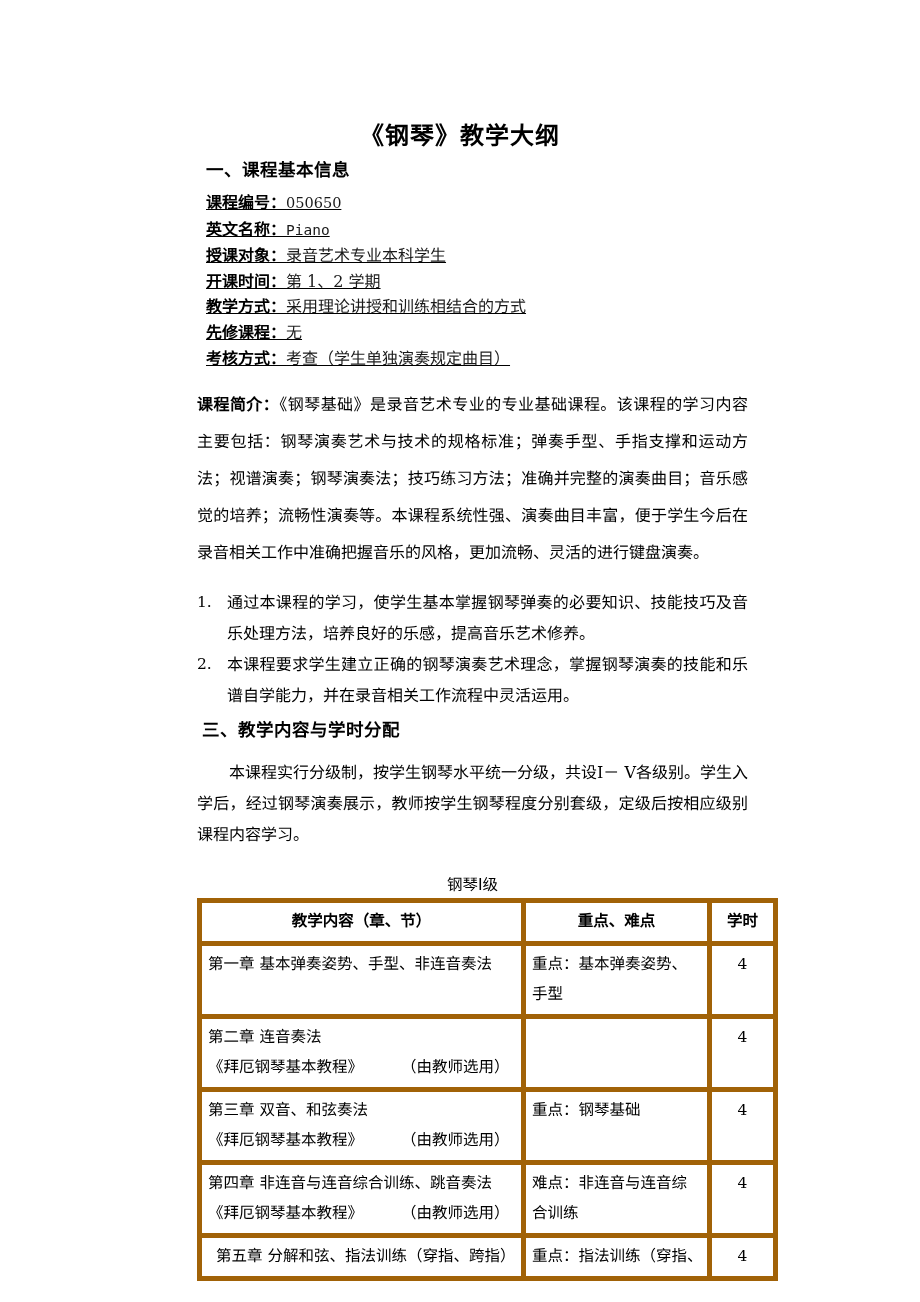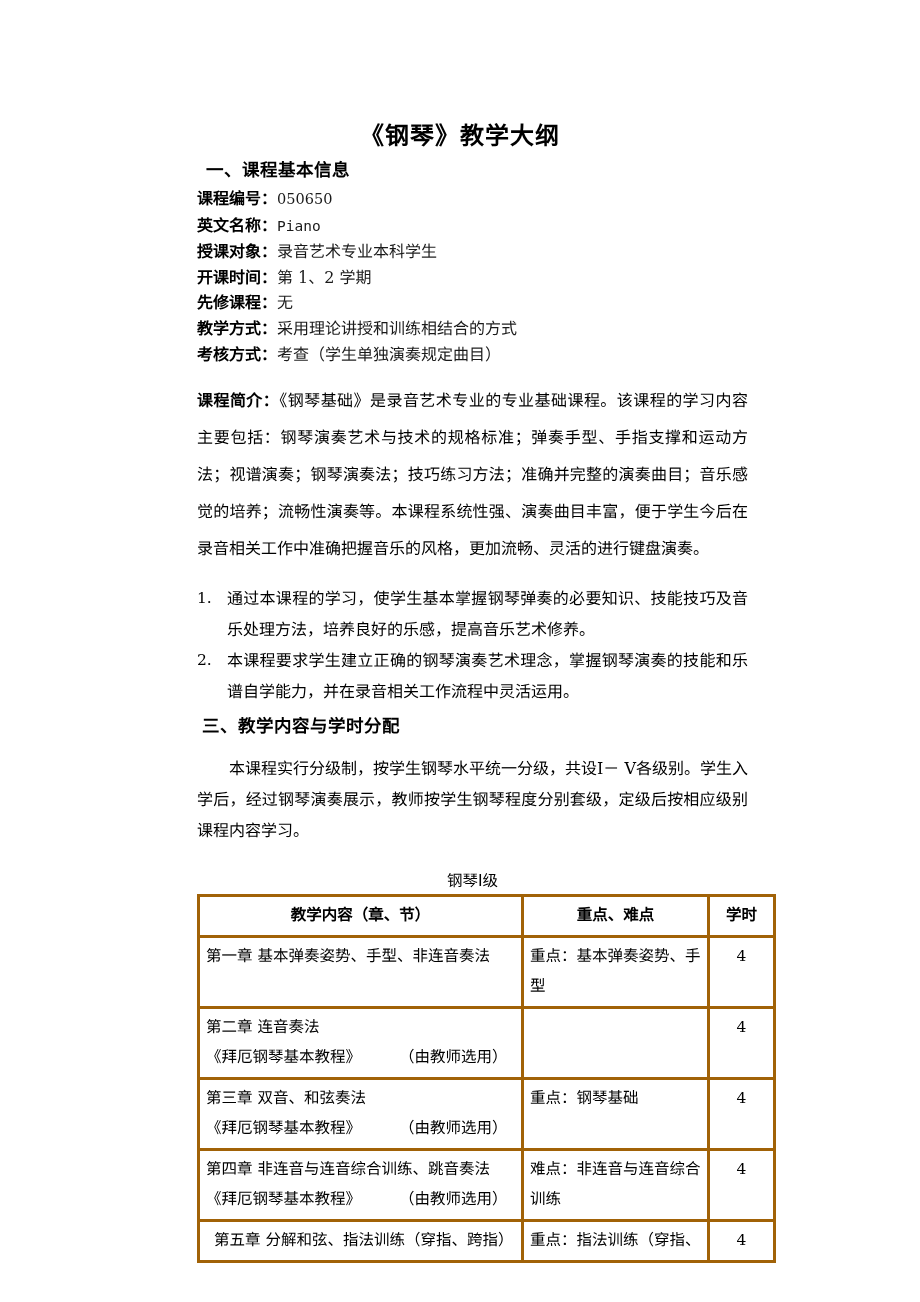--- a/index.html
+++ b/index.html
@@ -42,22 +42,23 @@
     margin: 5px;
     padding: 0;
     letter-spacing: 0.5px;
   }
   .sec1-heading {
     padding-top: 80px;
     padding-bottom: 9px;
     text-indent: 4px;
   }
   .info-list {
-    margin: 0;
-    padding: 0;
+    margin: 9px;
+    padding: 0;
+    text-decoration: underline;
   }
   .info-row {
     font-size: 16.5px;
     line-height: 25.6px;
     white-space: nowrap;
   }
   .info-label {
     font-family: "DejaVu Sans", "Liberation Sans", sans-serif;
     font-weight: bold;
     font-size: 16px;
@@ -130,21 +131,21 @@
     padding-top: 6px;
     padding-bottom: 4px;
   }
   table.syllabus {
     border-collapse: collapse;
     width: 100%;
     table-layout: fixed;
   }
   table.syllabus th,
   table.syllabus td {
-    border: 3px solid #a16207;
+    border: 5px solid #a16207;
     vertical-align: top;
     font-size: 15.5px;
     line-height: 30px;
     padding: 3px 6px 5px 6px;
     margin-left: 47px;
   }
   table.syllabus th {
     font-family: "DejaVu Sans", "Liberation Sans", sans-serif;
     font-weight: bold;
     text-align: center;
@@ -184,24 +185,24 @@
       <div class="info-row">
         <span class="info-label">英文名称：</span><span class="info-value mono">Piano</span>
       </div>
       <div class="info-row">
         <span class="info-label">授课对象：</span><span class="info-value">录音艺术专业本科学生</span>
       </div>
       <div class="info-row">
         <span class="info-label">开课时间：</span><span class="info-value">第 1、2 学期</span>
       </div>
       <div class="info-row">
+        <span class="info-label">教学方式：</span><span class="info-value">采用理论讲授和训练相结合的方式</span>
+      </div>
+      <div class="info-row">
         <span class="info-label">先修课程：</span><span class="info-value">无</span>
-      </div>
-      <div class="info-row">
-        <span class="info-label">教学方式：</span><span class="info-value">采用理论讲授和训练相结合的方式</span>
       </div>
       <div class="info-row">
         <span class="info-label">考核方式：</span><span class="info-value">考查（学生单独演奏规定曲目）</span>
       </div>
     </div>
 
     <p class="intro-block"><span class="info-label">课程简介：</span><span>《钢琴基础》是录音艺术专业的专业基础课程。该课程的学习内容主要包括：钢琴演奏艺术与技术的规格标准；弹奏手型、手指支撑和运动方法；视谱演奏；钢琴演奏法；技巧练习方法；准确并完整的演奏曲目；音乐感觉的培养；流畅性演奏等。本课程系统性强、演奏曲目丰富，便于学生今后在录音相关工作中准确把握音乐的风格，更加流畅、灵活的进行键盘演奏。</span></p>
 
 
     <ol class="goals">

